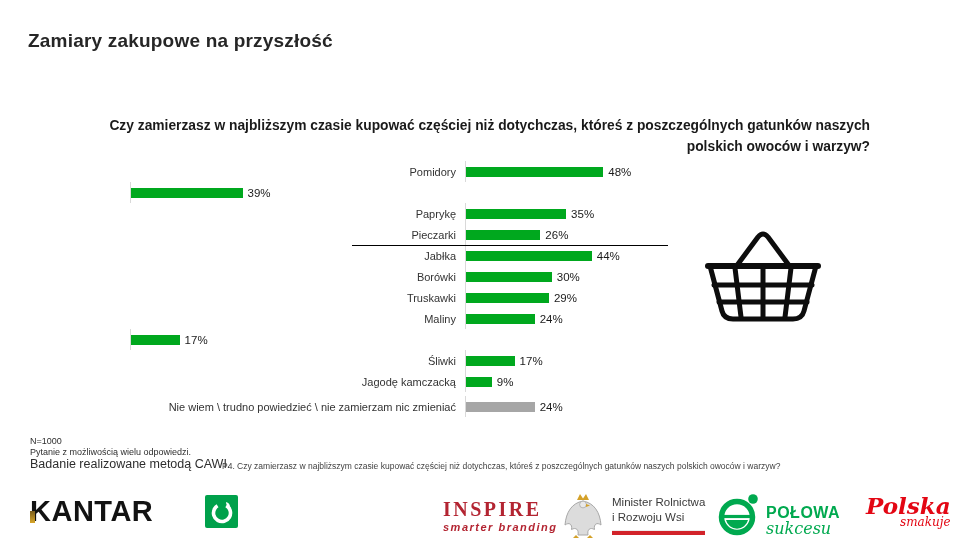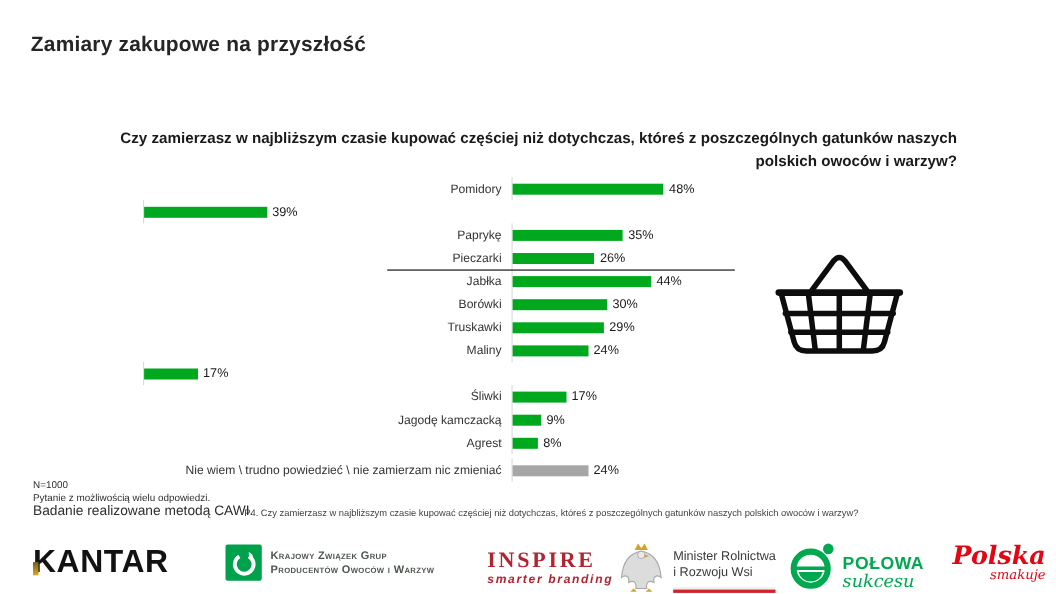--- a/index.html
+++ b/index.html
@@ -43,21 +43,21 @@
               display:flex;align-items:center;justify-content:center;flex:0 0 auto;}
   .kzg-text{margin-left:8px;font-size:10px;line-height:1.3;color:#4d564f;
             font-variant:small-caps;font-weight:bold;letter-spacing:.3px;}
   
   .inspire{left:443px;top:499px;color:#b32431;}
   .inspire-name{font-family:"Liberation Serif", serif;font-size:20px;font-weight:600;
                 letter-spacing:2.5px;line-height:1;}
   .inspire-tag{font-size:11px;font-style:italic;font-weight:bold;letter-spacing:1.5px;
                margin-top:2px;}
   
-  .minister{left:562px;top:491px;display:flex;align-items:flex-end;}
+  .minister{left:562px;top:491px;display:flex;align-items:flex-start;}
   .minister-text{margin-left:8px;font-size:11.5px;color:#3a3a3a;line-height:1.3;padding-top:4px;}
   .minister-bar{margin-top:5px;height:5px;}
   .minister-bar .b1{height:1.5px;background:#ececec;}
   .minister-bar .b2{height:3.5px;background:#d2232a;}
   
   .polowa{left:716px;top:493px;display:flex;align-items:flex-end;color:#00a94f;}
   .polowa-text{margin-left:6px;line-height:1;}
   .polowa-l1{font-size:16px;font-weight:800;letter-spacing:.5px;}
   .polowa-l2{font-size:16px;font-style:italic;font-family:"DejaVu Serif", serif;margin-top:0px;}
   
@@ -144,27 +144,20 @@
           <div class="cbarwrap">
             <div class="cbar" style="width: 48.62px; background: rgb(0, 168, 30);"></div>
             <div class="cval">17%</div>
           </div>
         </div>
         <div class="crow">
           <div class="clabel">Jagodę kamczacką</div>
           <div class="cbarwrap">
             <div class="cbar" style="width: 25.74px; background: rgb(0, 168, 30);"></div>
             <div class="cval">9%</div>
-          </div>
-        </div>
-        <div class="crow">
-          <div class="clabel">Agrest</div>
-          <div class="cbarwrap">
-            <div class="cbar" style="width: 22.88px; background: rgb(0, 168, 30);"></div>
-            <div class="cval">8%</div>
           </div>
         </div>
         <div class="crow last">
           <div class="clabel">Nie wiem \ trudno powiedzieć \ nie zamierzam nic zmieniać</div>
           <div class="cbarwrap">
             <div class="cbar" style="width: 68.64px; background: rgb(166, 166, 166);"></div>
             <div class="cval">24%</div>
           </div>
         </div>
       </div>
@@ -192,24 +185,20 @@
   <div class="logo kantar">
     <span class="kwrap"><span>K</span><span class="k-accent"></span></span><span>ANTAR</span>
   </div>
 
   <div class="logo kzg">
     <div class="kzg-square">
       <svg width="26" height="26" viewBox="0 0 26 26">
         <circle cx="13" cy="14" r="8.5" fill="none" stroke="#ffffff" stroke-width="3.6" stroke-dasharray="44 10" transform="rotate(-60 13 14)"></circle>
         <path d="M17,3 Q21,4 21,8 Q17,7 17,3 Z" fill="#ffffff"></path>
       </svg>
-    </div>
-    <div class="kzg-text">
-      <div>Krajowy Związek Grup</div>
-      <div>Producentów Owoców i Warzyw</div>
     </div>
   </div>
 
   <div class="logo inspire">
     <div class="inspire-name">INSPIRE</div>
     <div class="inspire-tag">smarter branding</div>
   </div>
 
   <div class="logo minister">
     <svg width="42" height="48" viewBox="0 0 42 48">

